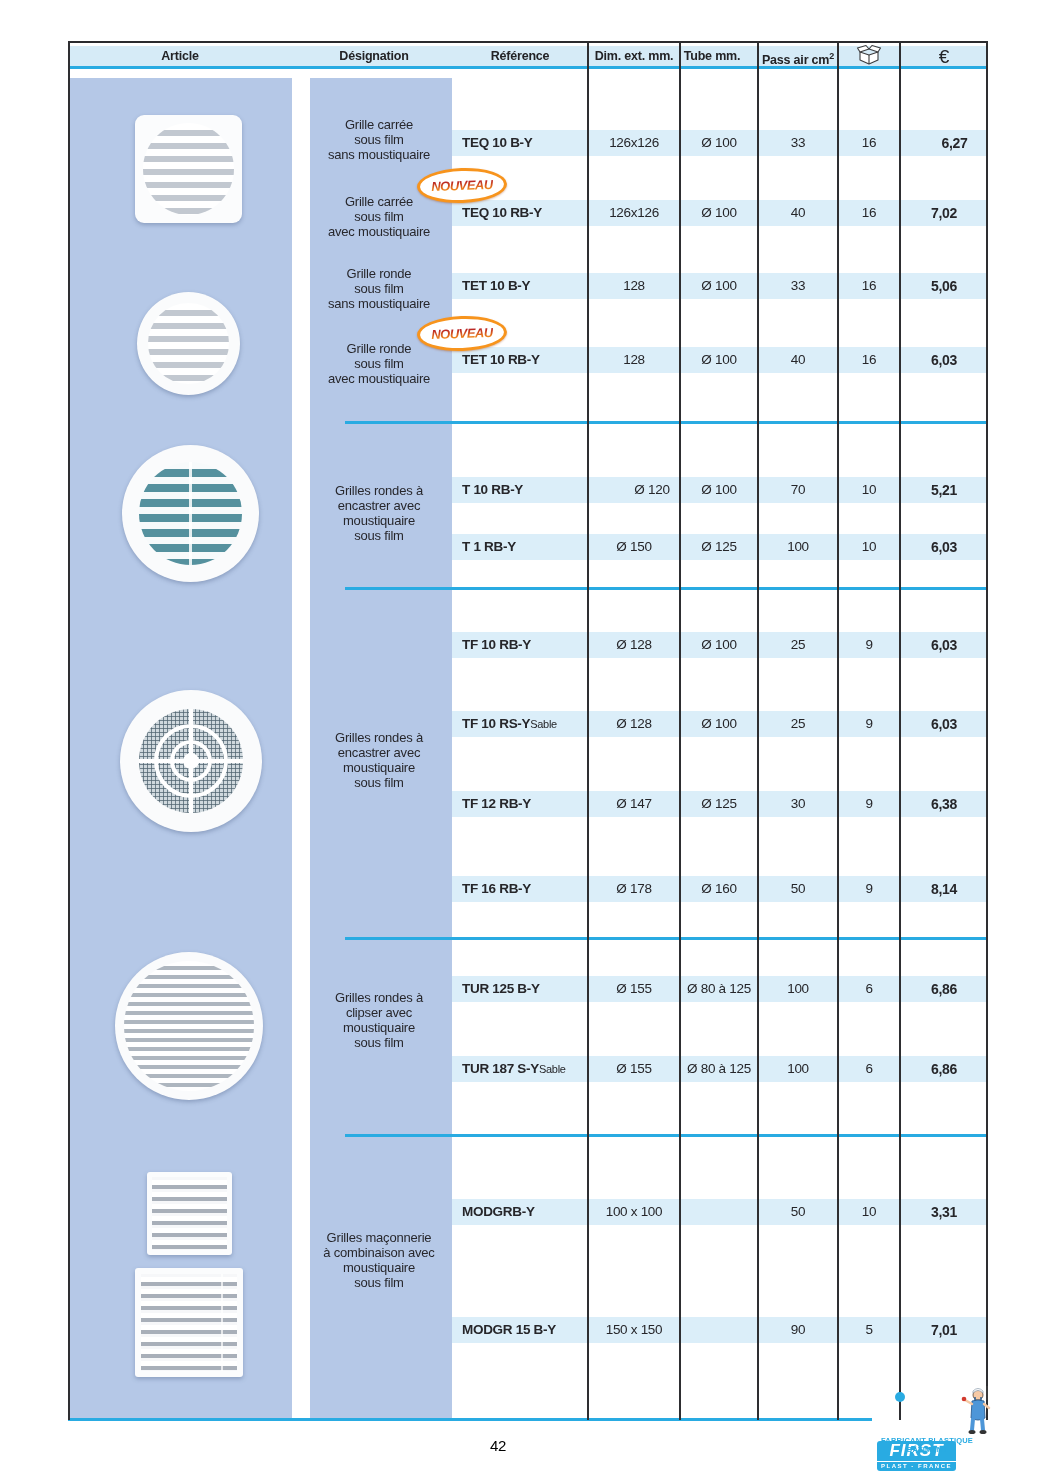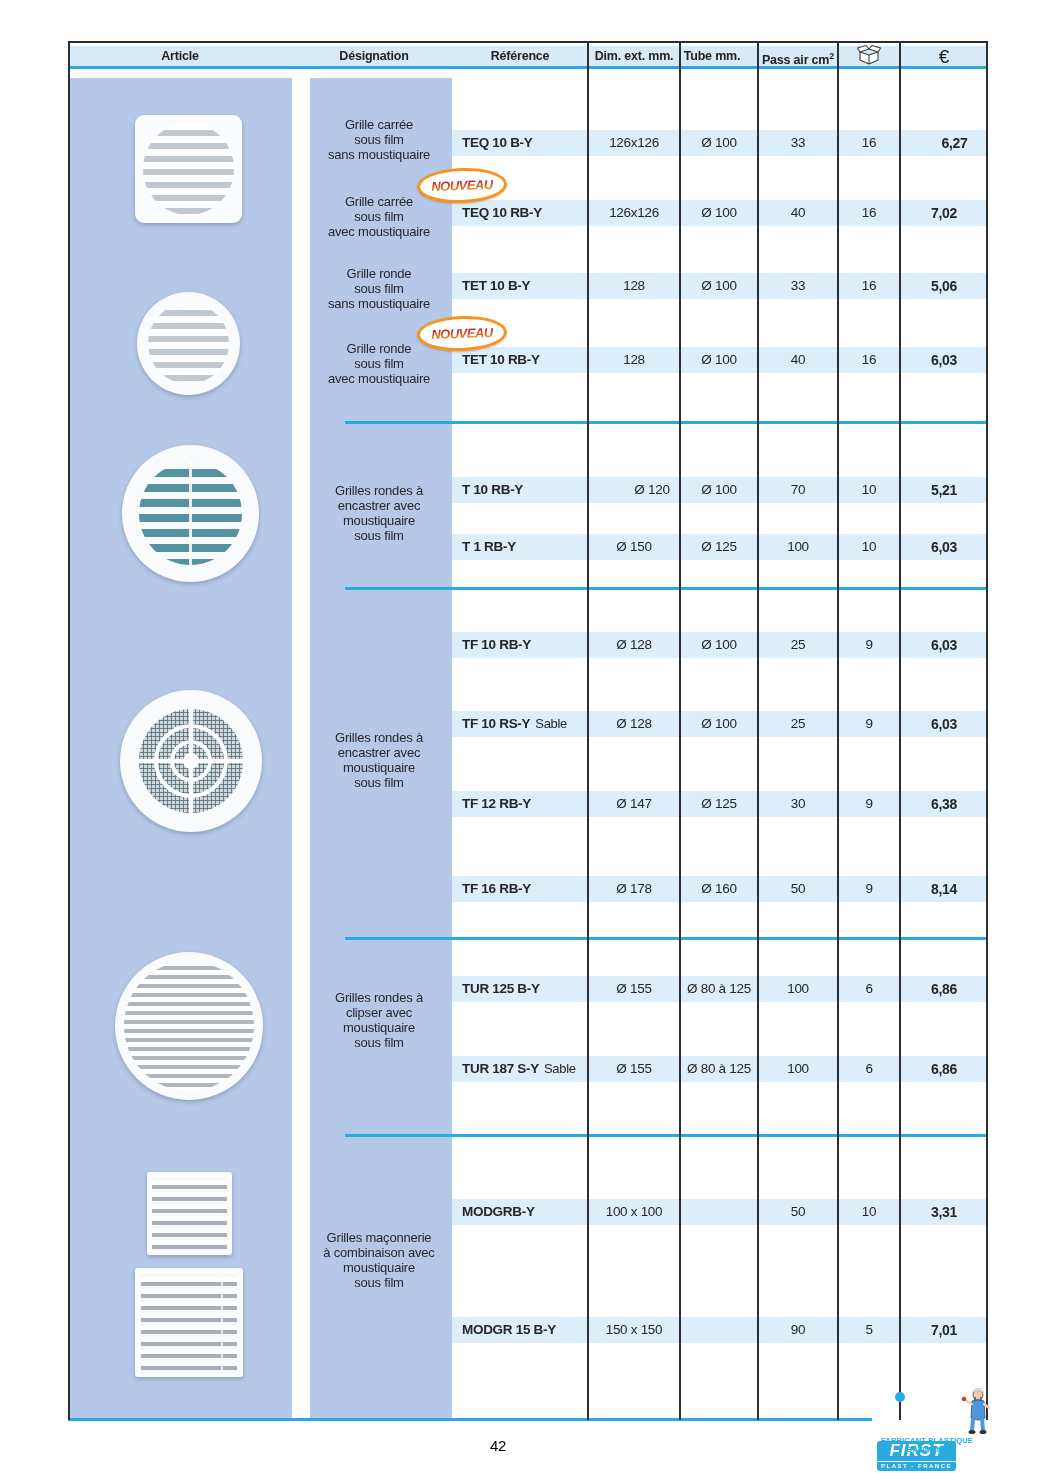--- a/index.html
+++ b/index.html
@@ -11,21 +11,21 @@
   .header-label{position:absolute;top:46px;height:21px;line-height:21px;text-align:center;
                 font-weight:bold;font-size:12.5px;letter-spacing:-0.2px;color:#232326;}
   .cyan-line{position:absolute;background:#29abe2;}
   .vline{position:absolute;top:41px;width:2px;height:1379px;background:#2e2e31;z-index:6;}
   .col-bg{position:absolute;top:78px;height:1340px;background:#b5c8e7;}
   
   .row{position:absolute;left:0;width:1040px;height:26px;}
   .stripe{position:absolute;left:452px;top:0;width:536px;height:26px;background:#dbeef9;}
   .refcell{position:absolute;left:462px;top:0;width:125px;height:26px;line-height:26px;
            font-weight:bold;font-size:13.5px;letter-spacing:-0.3px;white-space:nowrap;z-index:3;}
-  .refsuffix{font-weight:normal;font-size:13px;margin-left:5px;}
+  .refsuffix{font-weight:normal;font-size:11px;}
   .cell{position:absolute;top:0;height:26px;line-height:26px;text-align:center;
         font-size:13.5px;letter-spacing:-0.3px;z-index:3;}
   .cell.price{font-weight:bold;font-size:14px;}
   
   .desig{position:absolute;left:306px;width:146px;text-align:center;font-size:13px;
          line-height:15px;letter-spacing:-0.2px;color:#27272c;z-index:3;}
   
   .badge{position:absolute;left:417px;width:84px;height:29px;background:#fff;z-index:7;
          border:3px solid #f7941d;border-radius:50%;box-shadow:0 1px 2px rgba(160,60,0,.35);
          display:flex;align-items:center;justify-content:center;transform:rotate(-2deg);}

